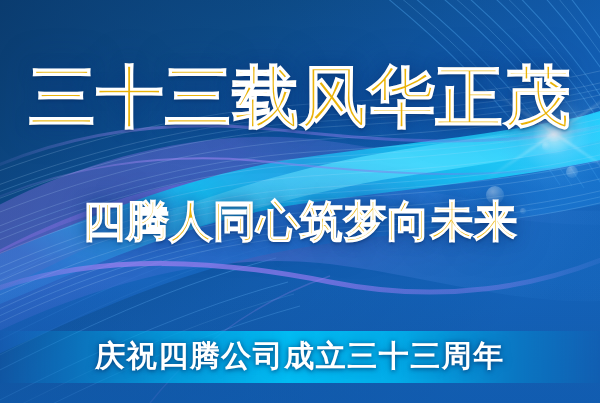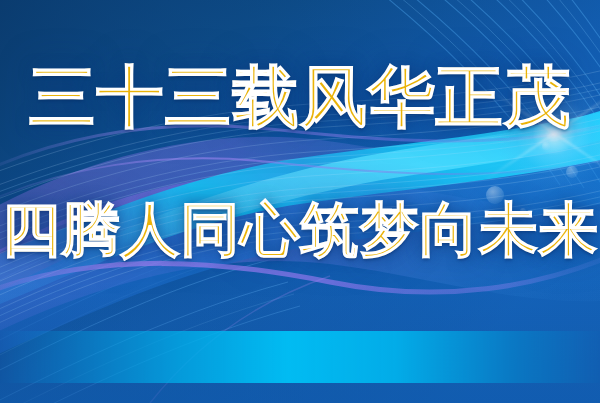--- a/index.html
+++ b/index.html
@@ -41,21 +41,21 @@
   }
   #title-line-1 {
     position: absolute;
     top: 64px; left: 0; right: 0;
     font-size: 67px;
     text-align: center;
   }
   #title-line-2 {
     position: absolute;
     top: 200px; left: 0; right: 0;
-    font-size: 59px;
+    font-size: 43px;
     text-align: center;
   }
 
   #subtitle-band {
     position: absolute;
     left: 0; top: 331px;
     width: 600px; height: 52px;
     z-index: 30;
     background: linear-gradient(90deg,
         rgba(0,150,220,0.00)  0%,
@@ -304,14 +304,15 @@
   <div class="bokeh" style="left:486px; top:186px; width:18px; height:18px;"></div>
   <div class="bokeh" style="left:566px; top:166px; width:12px; height:12px; opacity:0.8;"></div>
   <div class="bokeh" style="left:542px; top:142px; width:8px; height:8px; opacity:0.7;"></div>
   <div class="bokeh" style="left:520px; top:208px; width:6px; height:6px; opacity:0.6;"></div>
 
   <div class="title-wrap">
     <div id="title-line-1" class="title-line">三十三载风华正茂</div>
     <div id="title-line-2" class="title-line">四腾人同心筑梦向未来</div>
   </div>
 
+  <div id="subtitle">庆祝四腾公司成立三十三周年</div>
 
 </div>
 
 </body></html>

